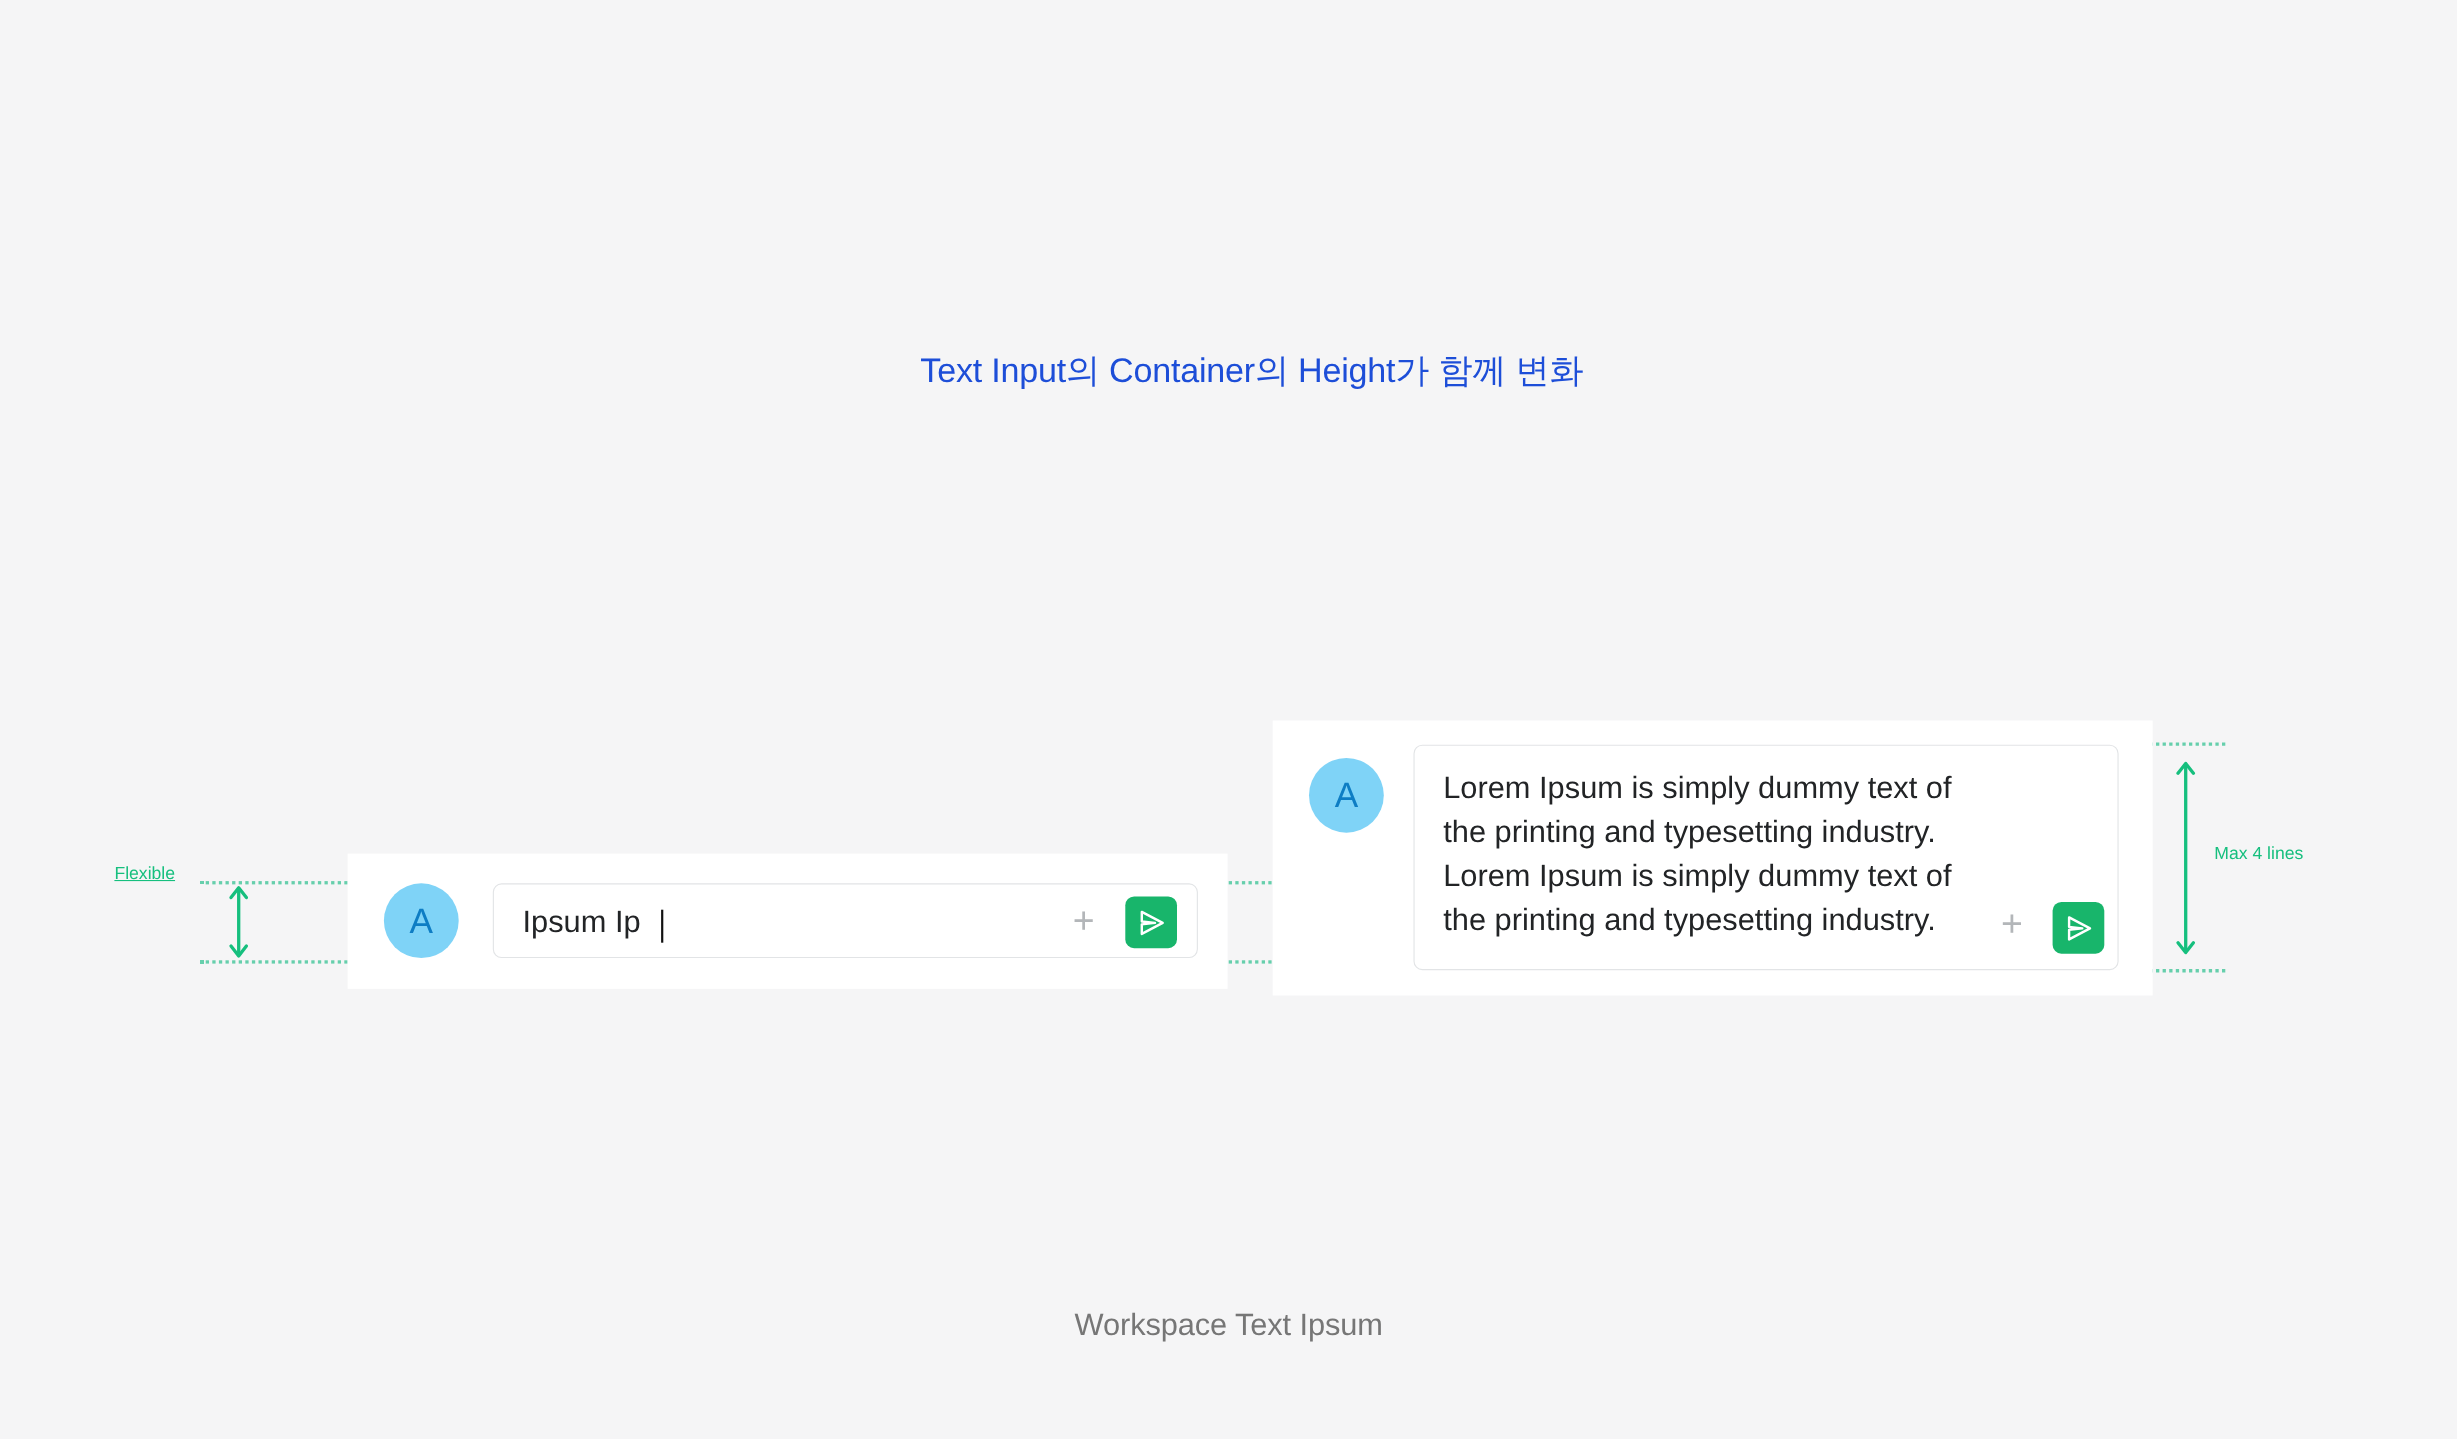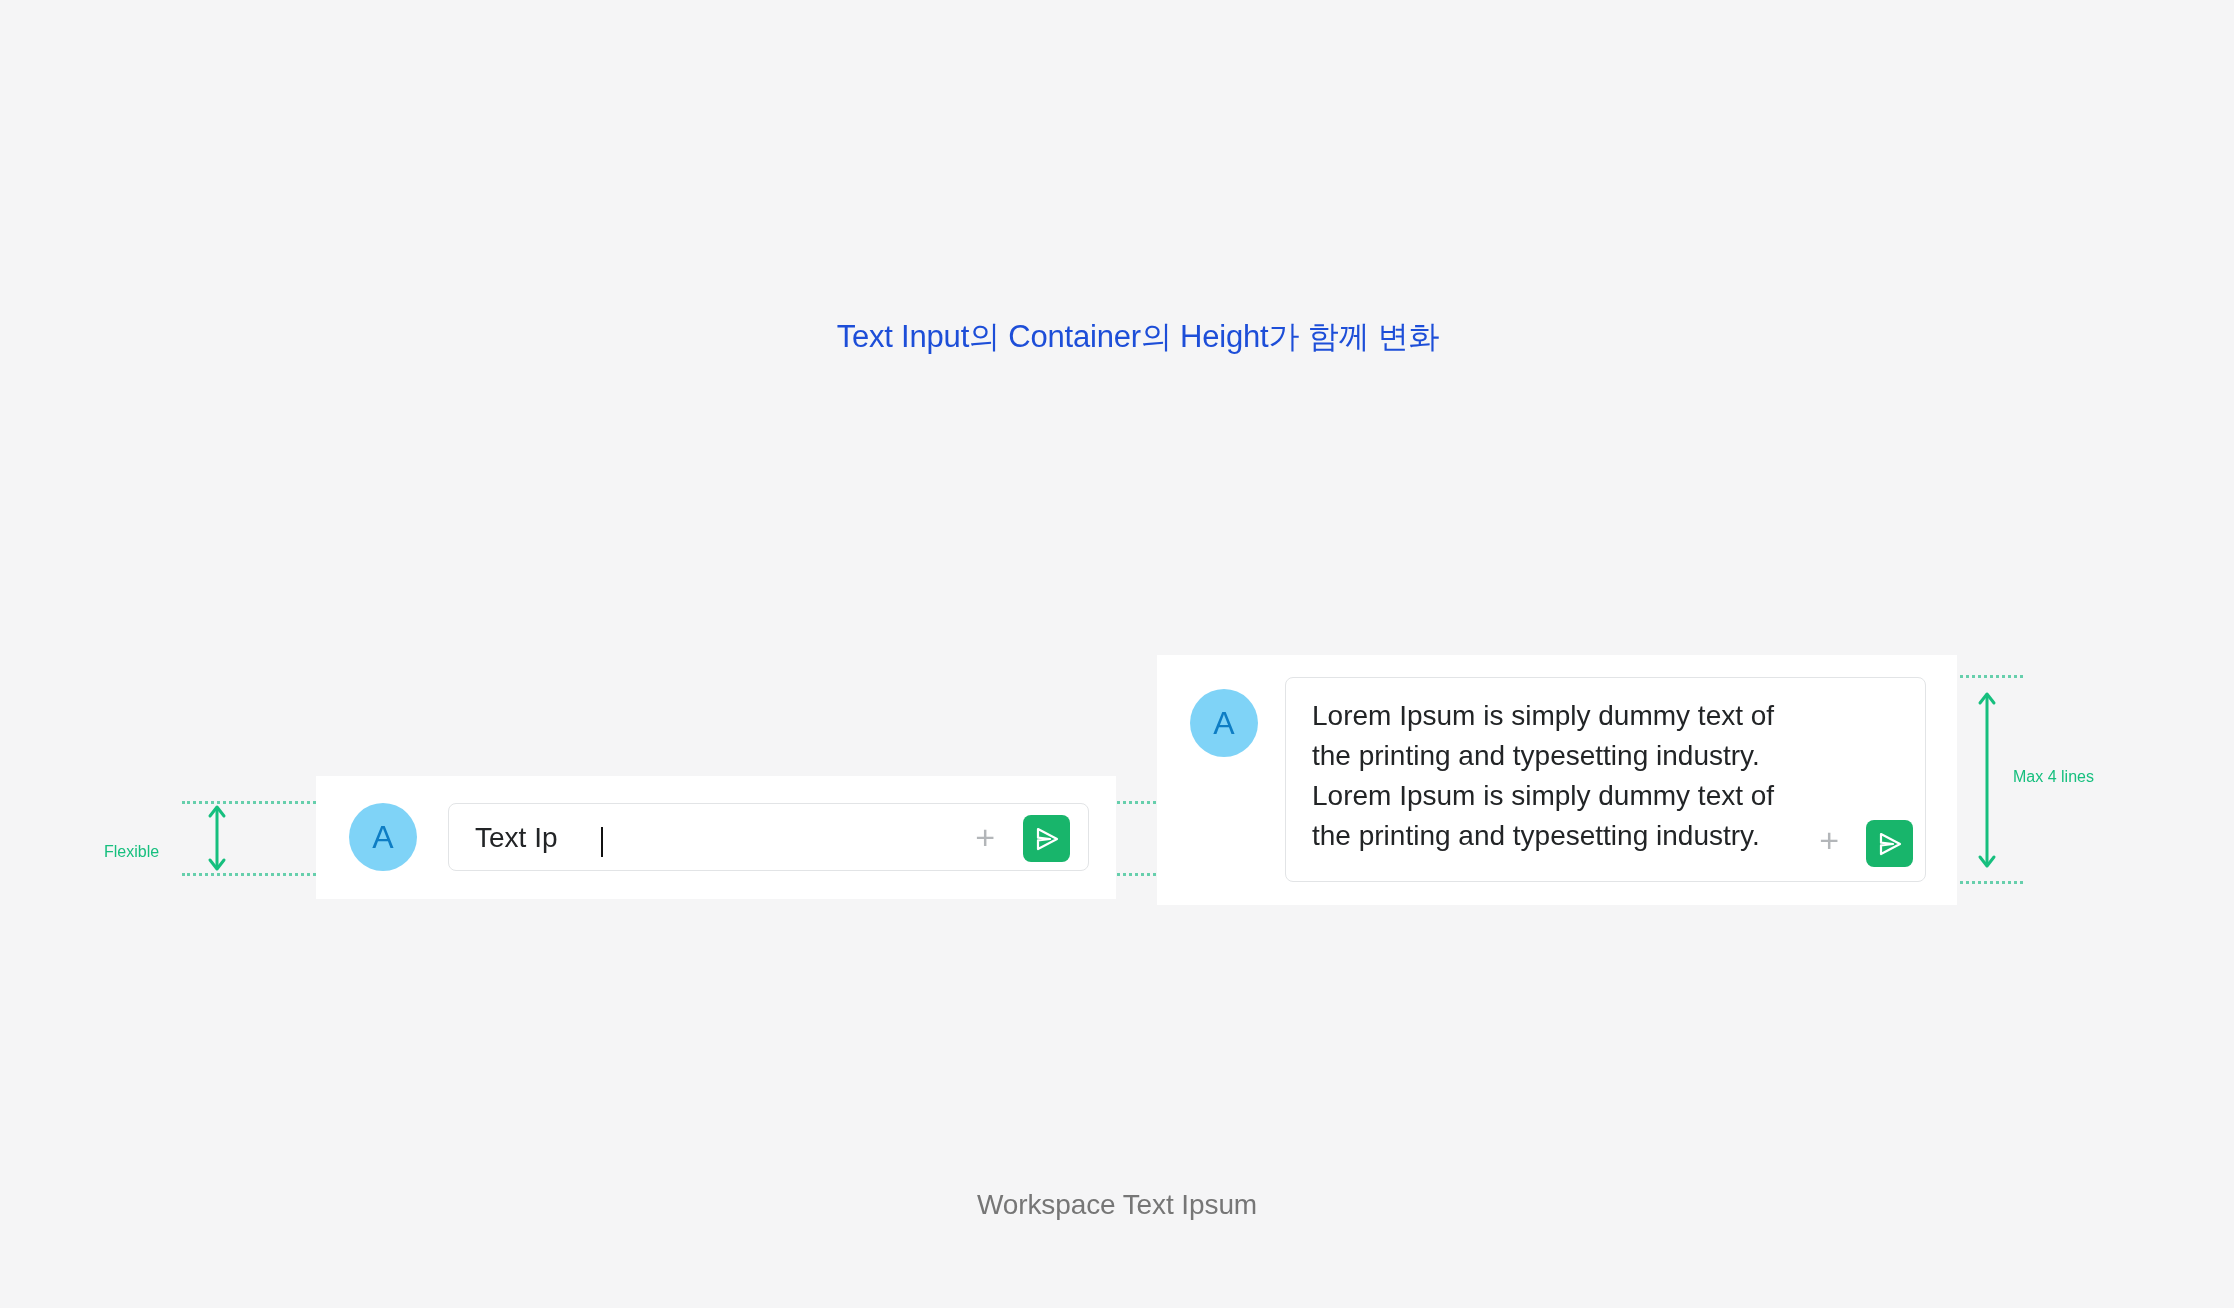--- a/index.html
+++ b/index.html
@@ -201,38 +201,38 @@
 </style>
 </head>
 <body>
 
 <div class="page-title">Text Input의 Container의 Height가 함께 변화</div>
 
 <div class="guide-line" style="left:182px; top:801px; width:1135px;"></div>
 
 <div class="guide-line" style="left:182px; top:873px; width:1135px;"></div>
 
-<div class="guide-label" style="left:104px; top:843px;">Flexible</div>
+<div class="guide-label" style="left:104px; top:786px;text-decoration:underline;">Flexible</div>
 
 <div class="guide-arrow" style="left:205px; top:803px;">
   <svg width="24" height="70" viewBox="0 0 24 70">
     <line x1="12" y1="6" x2="12" y2="64" stroke="#16BF7E" stroke-width="3"></line>
     <polyline points="5,13 12,4 19,13" fill="none" stroke="#16BF7E" stroke-width="3" stroke-linecap="round" stroke-linejoin="round"></polyline>
     <polyline points="5,57 12,66 19,57" fill="none" stroke="#16BF7E" stroke-width="3" stroke-linecap="round" stroke-linejoin="round"></polyline>
   </svg>
 </div>
 
 <div class="card" id="left-card"></div>
 
 <div class="avatar" id="left-avatar">
   <span>A</span>
 </div>
 
 <div class="input-box" id="left-input">
-  <span class="input-text">Text Ip </span>
+  <span class="input-text">Ipsum Ip </span>
   <span class="caret" style="position:absolute; left:148px; top:23px;"></span>
 
   <span class="plus-icon" id="left-plus">+</span>
 
   <div class="send-btn" id="left-send">
     <span>
       <svg width="28" height="28" viewBox="0 0 28 28">
         <path d="M5 4 L24 14 L5 24 L5 15.3 L17 14 L5 12.7 Z" fill="none" stroke="#FFFFFF" stroke-width="2.2" stroke-linejoin="round" stroke-linecap="round"></path>
       </svg>
     </span>

